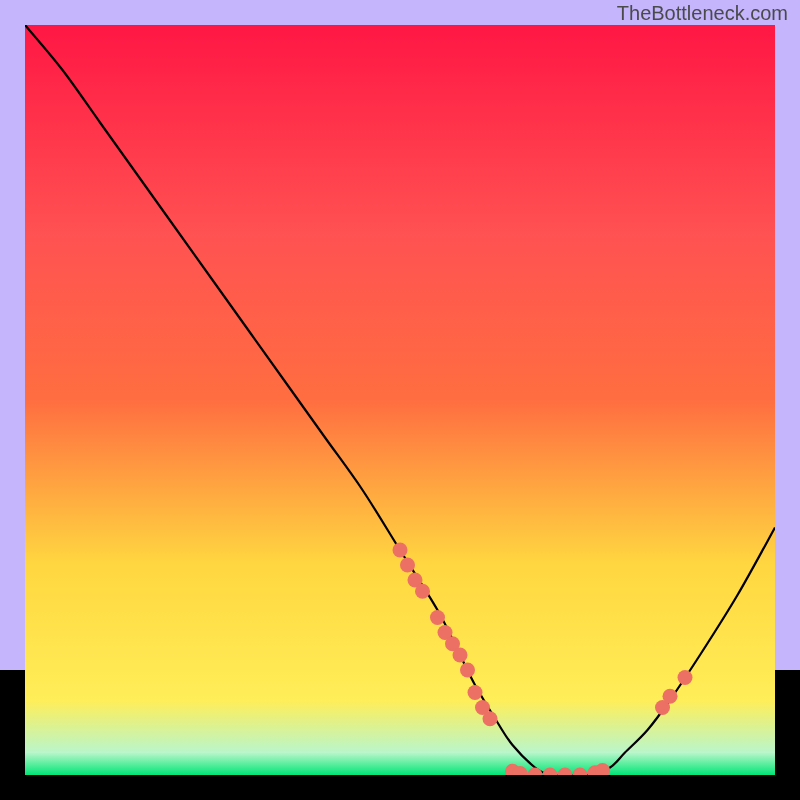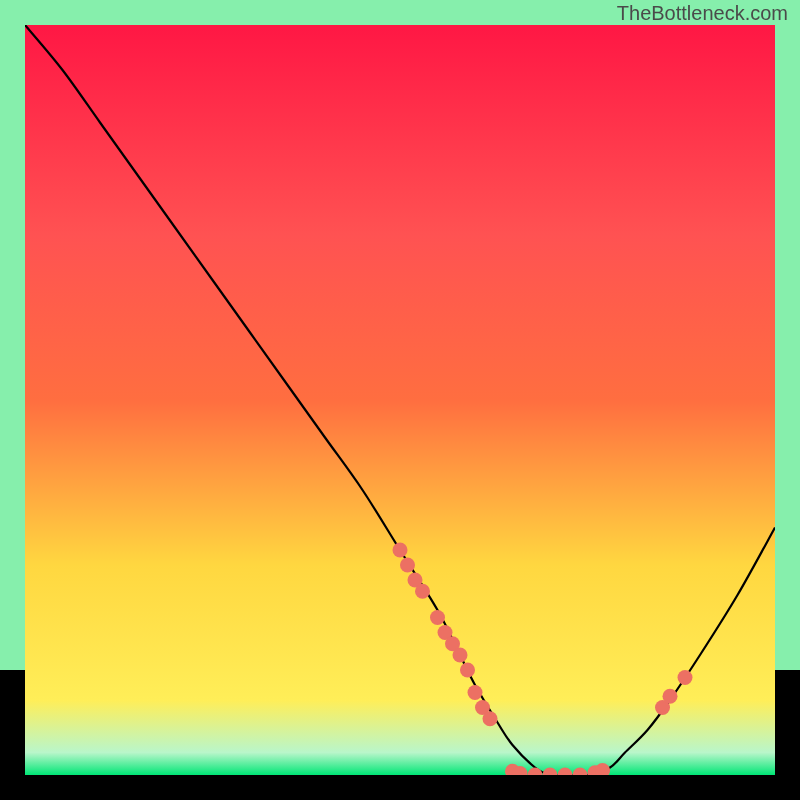--- a/index.html
+++ b/index.html
@@ -1,17 +1,17 @@
 <!DOCTYPE html>
 <html><head>
 <meta charset="utf-8">
 <style>
 * { margin: 0; padding: 0; box-sizing: border-box; }
 html, body { width: 800px; height: 800px; background: #000; overflow: hidden; }
-.frame { position: relative; width: 800px; height: 670px; background: #86efac; }
+.frame { position: relative; width: 800px; height: 670px; background: #c4b5fd; }
 .watermark { position: absolute; top: 2px; right: 12px; color: #4a4a4a; font-family: Arial, sans-serif; font-size: 20px; font-weight: 500; z-index: 10; }
 .plot-area { position: absolute; left: 25px; top: 25px; width: 750px; height: 750px; }
 svg { display: block; }
 </style>
 </head>
 <body>
 
 <div class="frame">
   <div class="watermark">TheBottleneck.com</div>
   <div class="plot-area">

